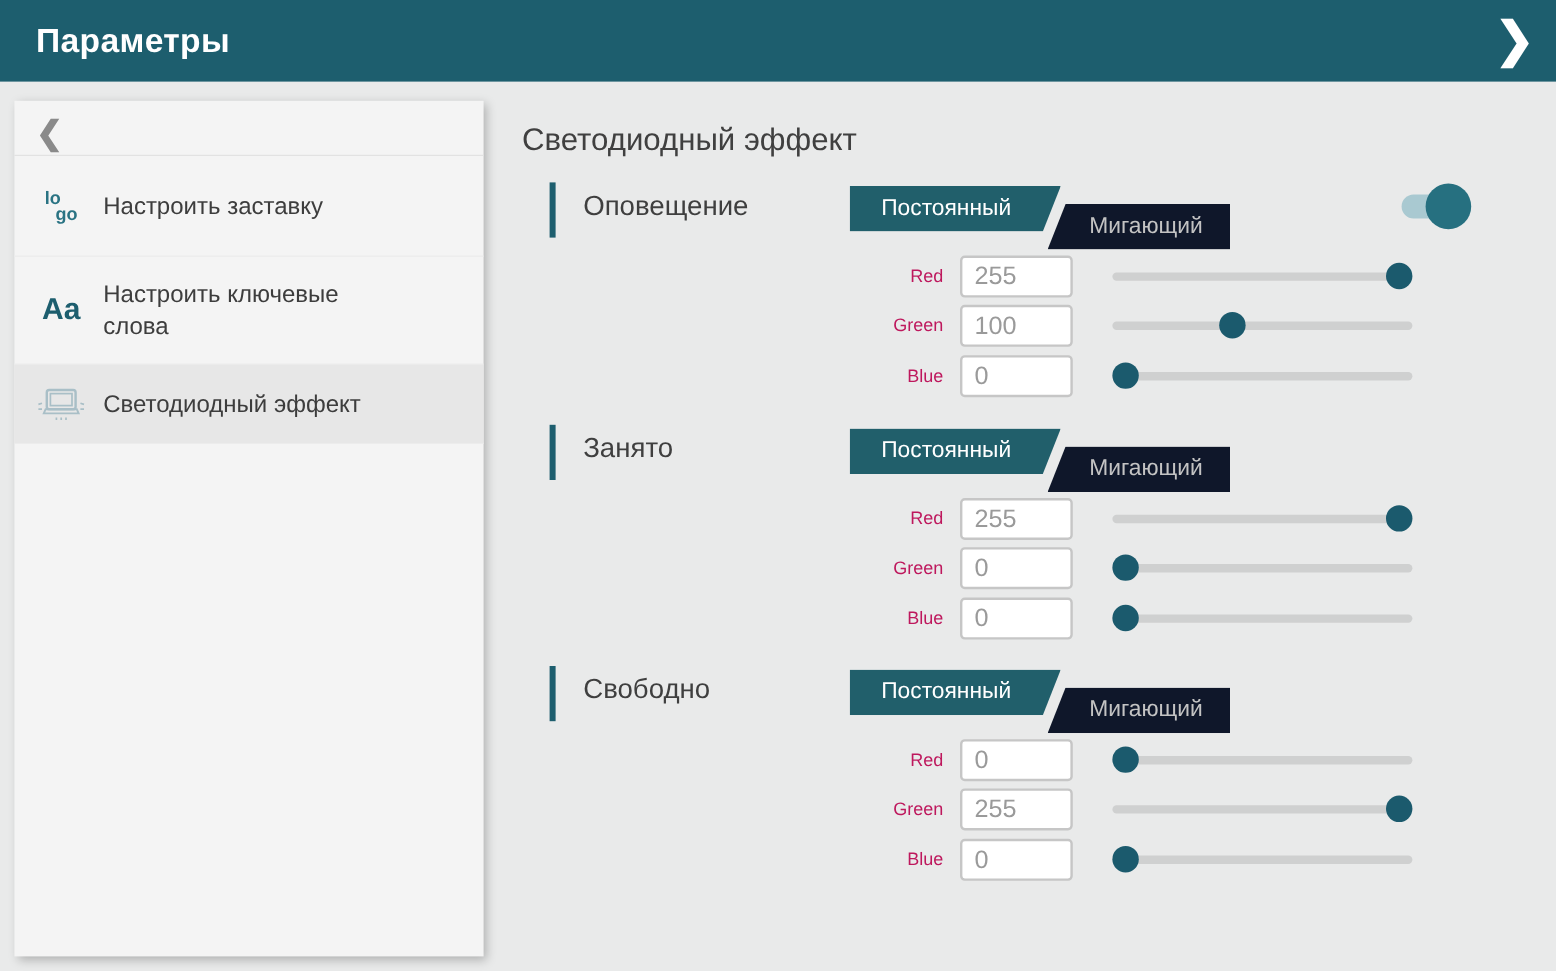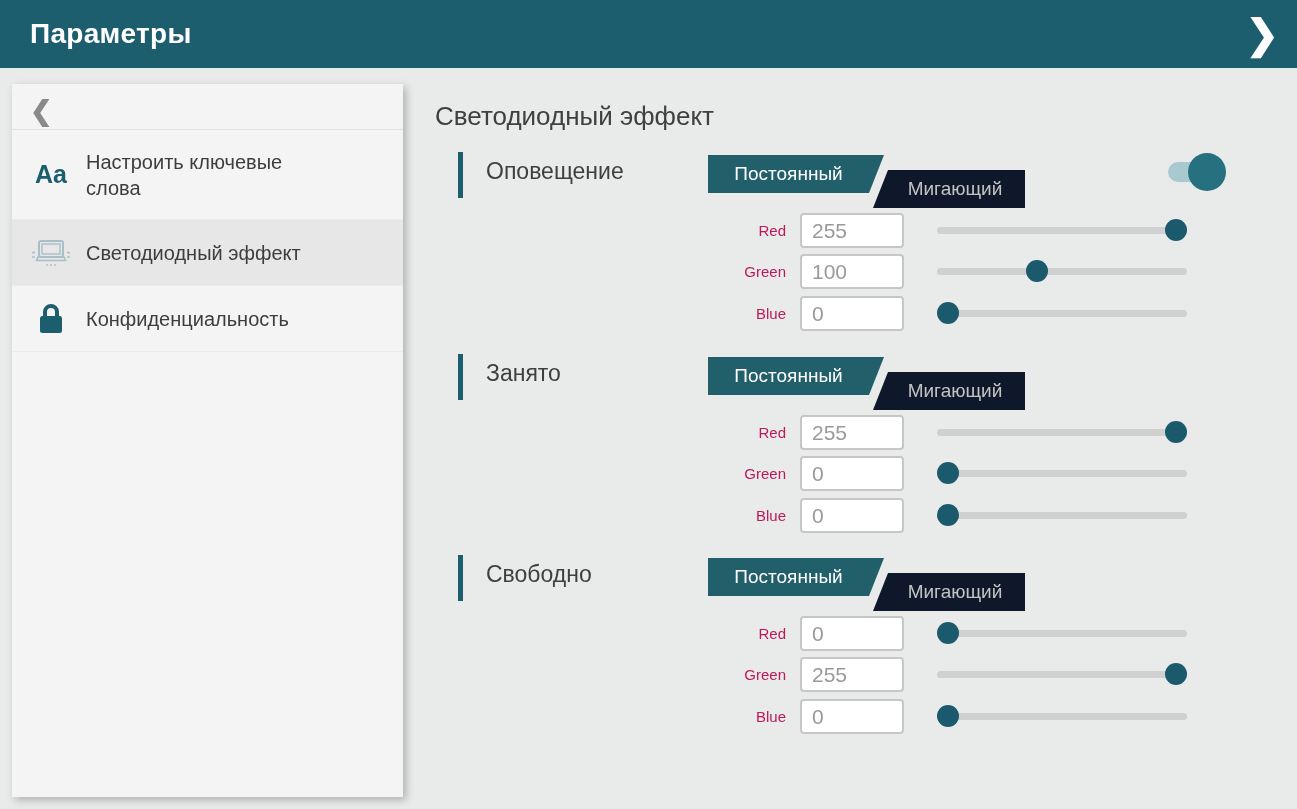--- a/index.html
+++ b/index.html
@@ -51,21 +51,21 @@
   .toggle { position:absolute; left:710px; top:3px; width:58px; height:38px; cursor:pointer; }
   .toggle-track { position:absolute; left:0; top:9px; width:46px; height:20px;
     border-radius:10px; background:#a9c9d1; }
   .toggle-knob { position:absolute; left:20px; top:0; width:38px; height:38px;
     border-radius:50%; background:#267080; }
 
   
   .rgb-row { position:absolute; left:250px; height:35px; display:flex; align-items:center; }
   .rgb-row.r0 { top:63px; } .rgb-row.r1 { top:104px; } .rgb-row.r2 { top:146px; }
   .rgb-label { width:92px; padding-right:14px; text-align:right; font-size:15px; color:#be185d; }
-  .rgb-input { width:104px; height:35px; border:2px solid #c6c6c6; border-radius:4px;
+  .rgb-input { width:94px; height:35px; border:2px solid #c6c6c6; border-radius:4px;
     background:#ffffff; color:#9a9a9a; font-size:21px; padding-left:10px;
     font-family:"Liberation Sans", sans-serif; outline:none; }
   .slider { position:relative; width:250px; height:35px; margin-left:33px; cursor:pointer; }
   .slider-track { position:absolute; left:0; right:0; top:14px; height:7px;
     border-radius:4px; background:#cfd0d0; }
   .slider-knob { position:absolute; top:6px; width:22px; height:22px; border-radius:50%;
     background:#1b5a6d; }
 
   svg { display:block; }
 </style>
@@ -75,20 +75,27 @@
 <div class="appbar">
   <div class="appbar-title">Параметры</div>
   <div class="appbar-forward">❯</div>
 </div>
 
 <div class="sidebar">
   <div class="side-back">
     <span class="side-back-chevron">❮</span>
   </div>
 
+  <div class="side-item h84">
+    <span class="side-icon">
+      <span class="logo-icon"><span>lo</span><br>
+      <span class="l2">go</span></span>
+    </span>
+    <span class="side-label">Настроить заставку</span>
+  </div>
 
   <div class="side-item h90">
     <span class="side-icon">
       <span class="aa-icon">Aa</span>
     </span>
     <span class="side-label">Настроить ключевые слова</span>
   </div>
 
   <div class="side-item h66 selected">
     <span class="side-icon">
@@ -103,29 +110,20 @@
             <line x1="37" y1="20" x2="40" y2="20"></line>
           <line x1="17" y1="27" x2="17" y2="29"></line>
             <line x1="21" y1="27" x2="21" y2="29"></line>
             <line x1="25" y1="27" x2="25" y2="29"></line>
         </g>
       </svg>
     </span>
     <span class="side-label">Светодиодный эффект</span>
   </div>
 
-  <div class="side-item h66">
-    <span class="side-icon">
-      <svg width="30" height="34" viewBox="0 0 30 34">
-        <path d="M9 15 L9 10 a6 6 0 0 1 12 0 L21 15" fill="none" stroke="#1d5e6e" stroke-width="4"></path>
-        <rect x="4" y="14" width="22" height="17" rx="2.5" fill="#1d5e6e"></rect>
-      </svg>
-    </span>
-    <span class="side-label">Конфиденциальность</span>
-  </div>
 
 </div>
 
 <div class="main-title">Светодиодный эффект</div>
 
 <div class="section" style="top:150px">
   <div class="accent-bar"></div>
   <div class="section-label">Оповещение</div>
   <div class="segctl">
     <div class="seg-active">

